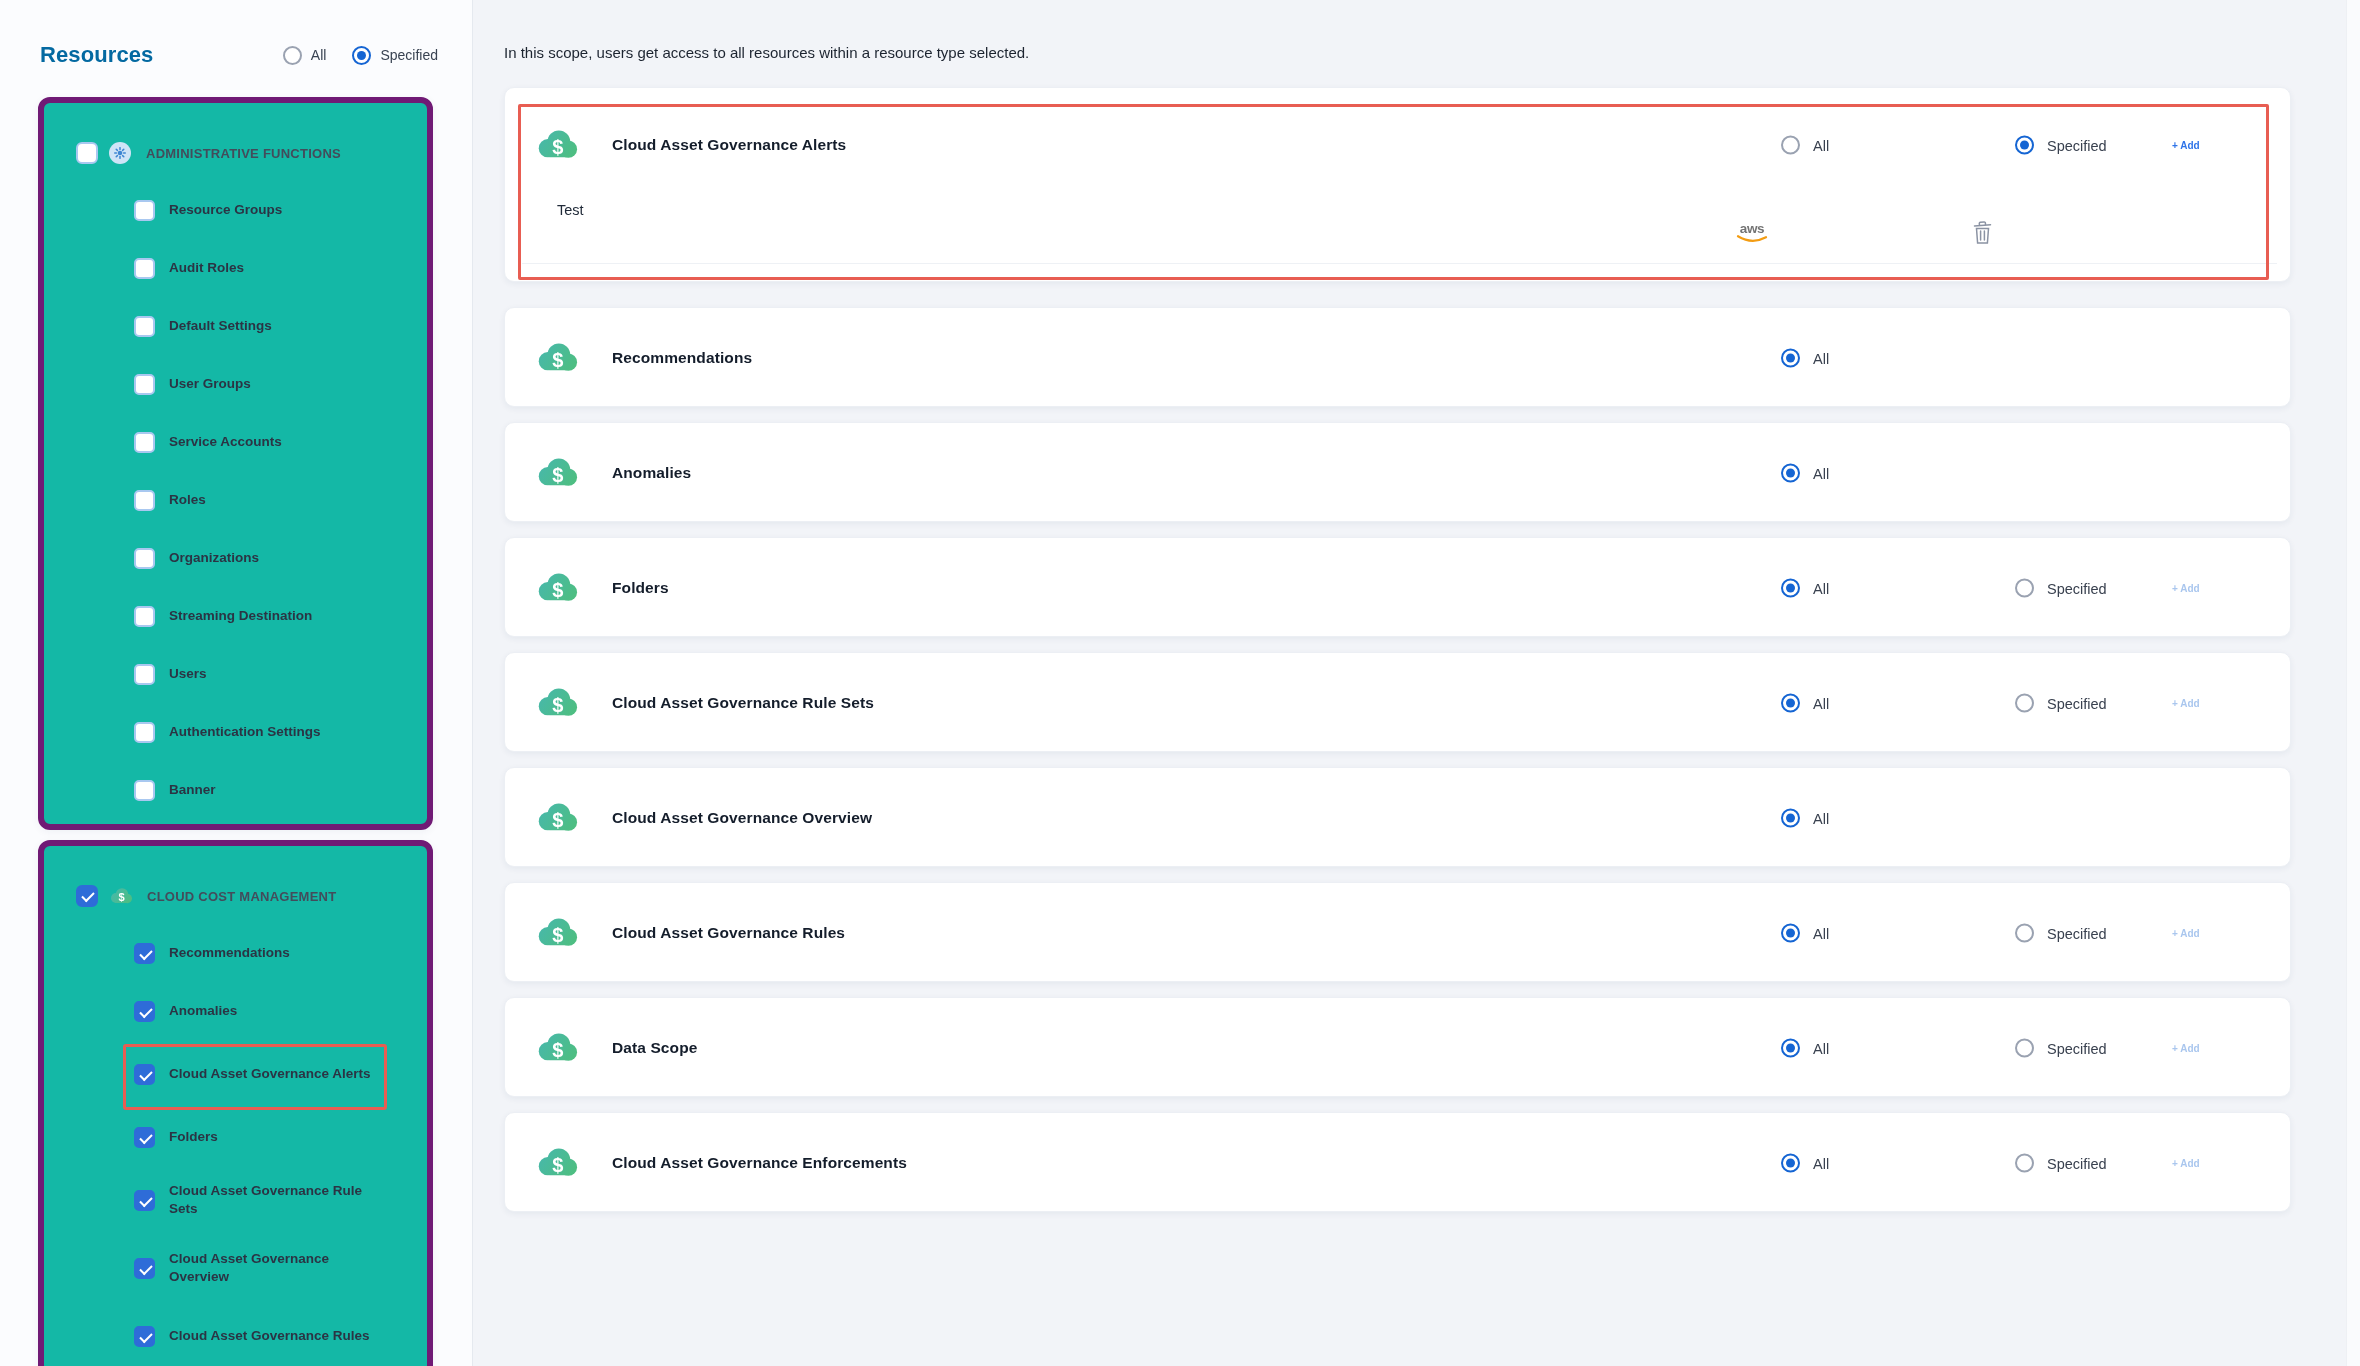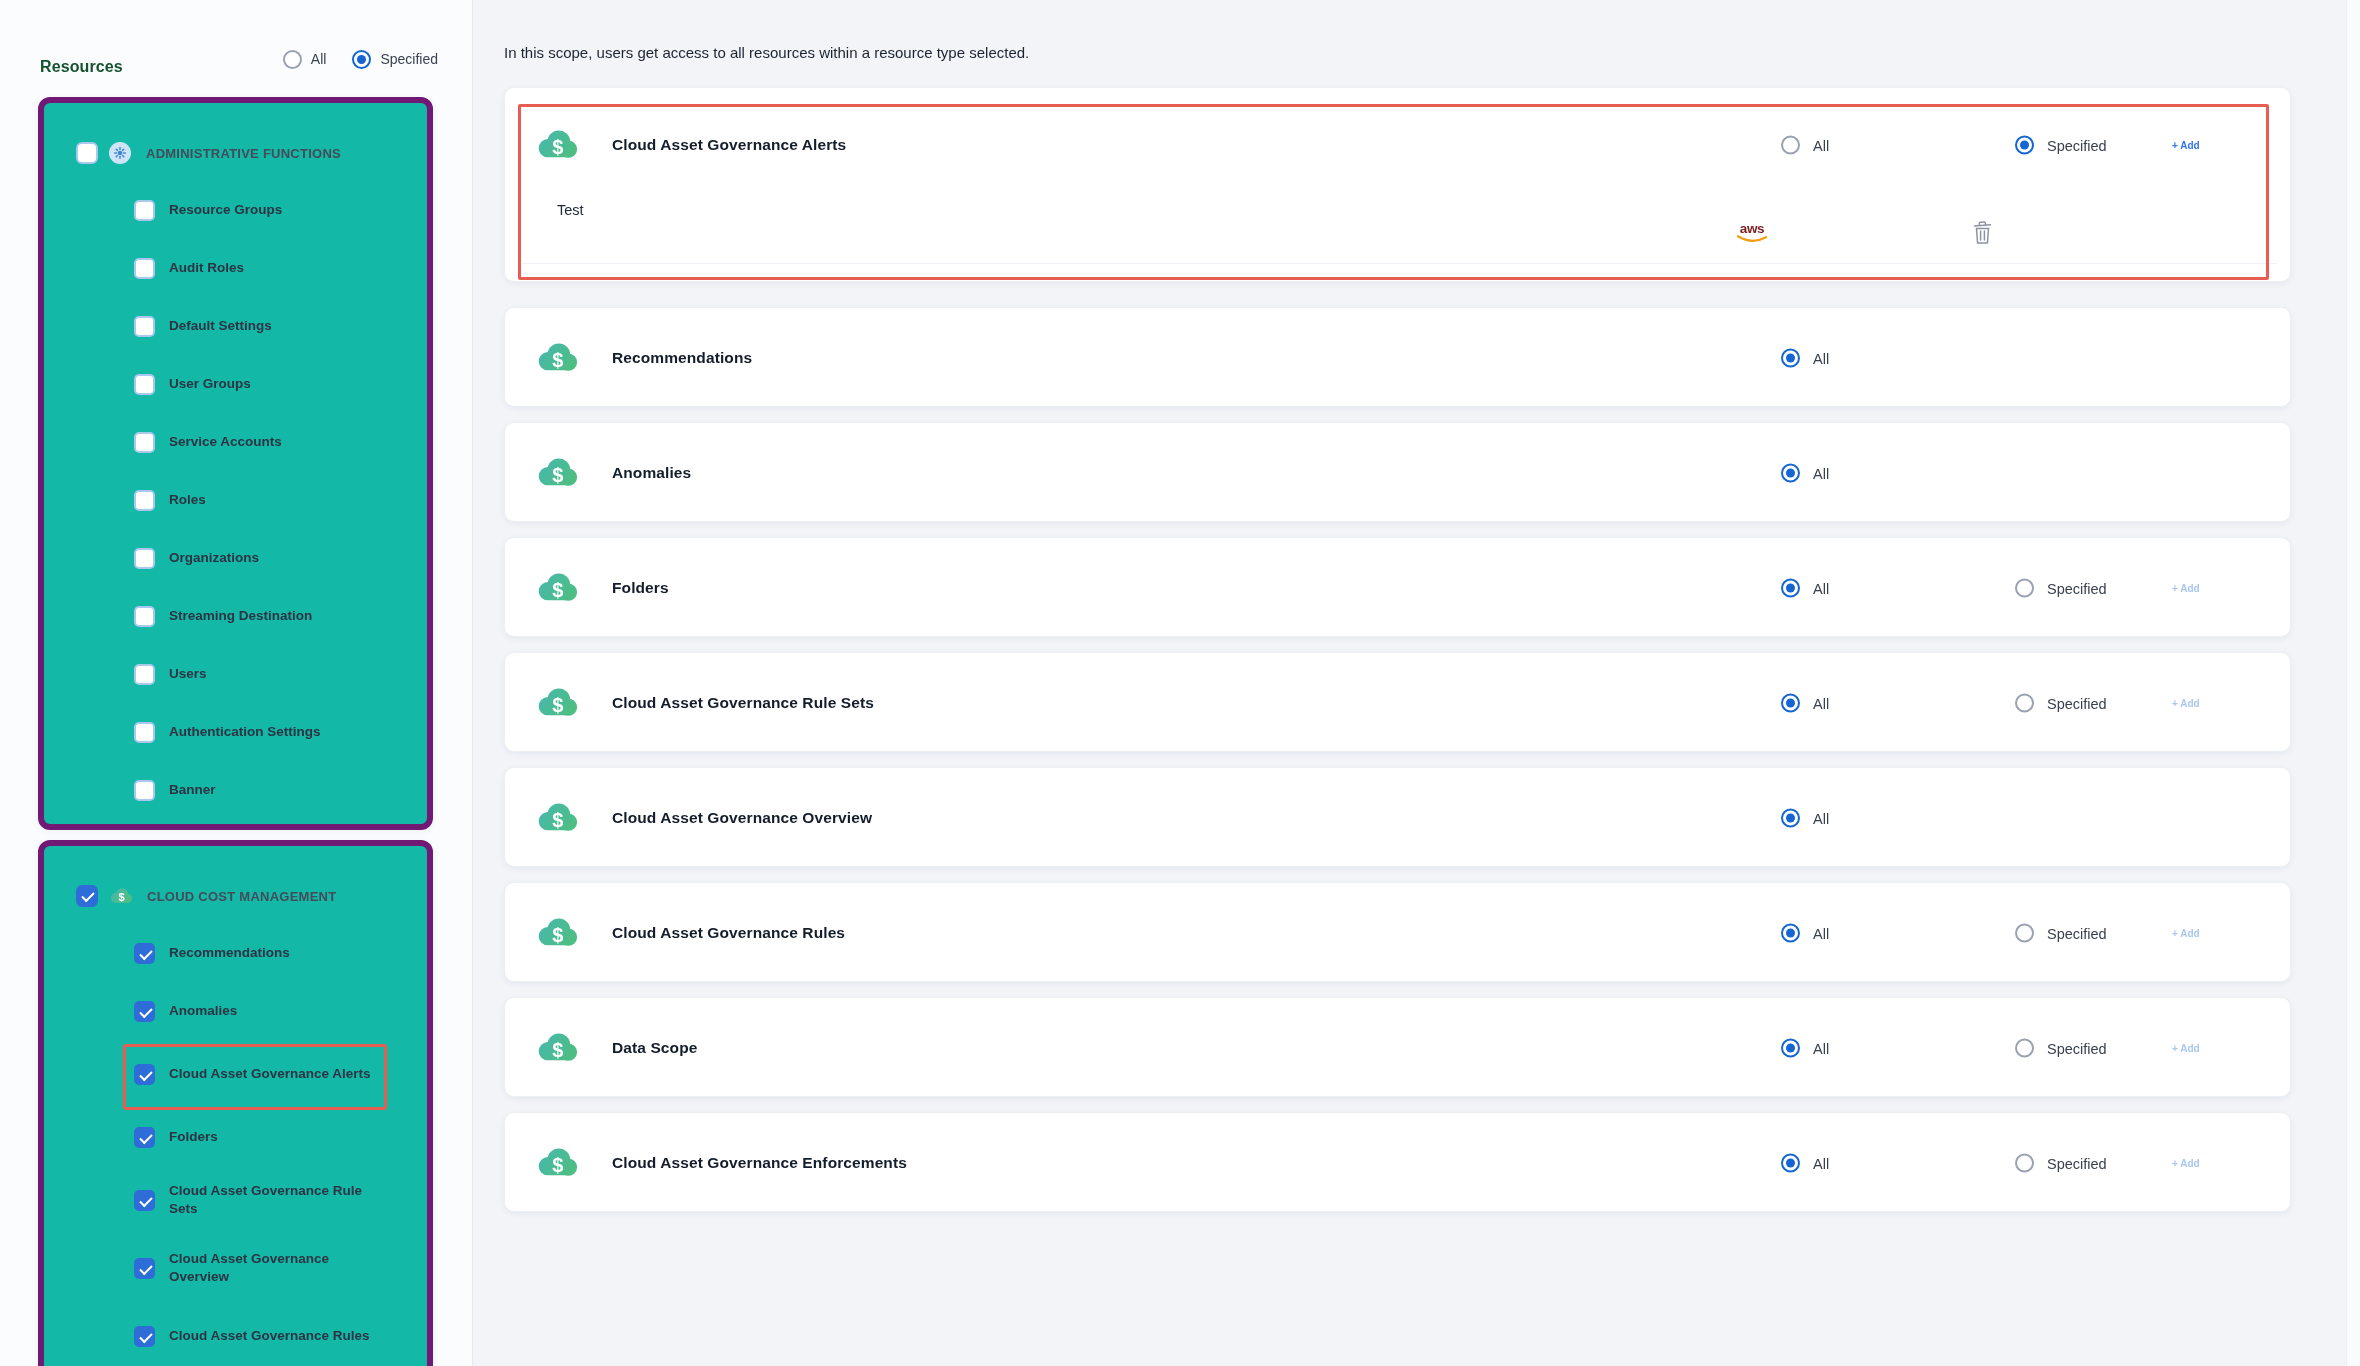--- a/index.html
+++ b/index.html
@@ -3,21 +3,21 @@
 <meta charset="utf-8">
 <style>
   * { box-sizing: border-box; margin: 0; padding: 0; }
   html,body { width:2360px; height:1366px; }
   body { font-family:"Liberation Sans", sans-serif; background:#f2f4f8; position:relative; overflow:hidden; }
   .page { position:absolute; inset:0; width:2360px; height:1366px; }
 
   
   .sidebar { position:absolute; left:0; top:0; width:473px; height:100%; background:#fbfcfe; border-right:1px solid #e5e9ef; }
   .sb-header { position:absolute; top:42px; left:40px; right:34px; display:flex; align-items:center; }
-  .sb-title { font-size:16px; font-weight:700; color:#14532d; letter-spacing:.1px;margin-top:16px; }
+  .sb-title { font-size:22px; font-weight:700; color:#0369a1; letter-spacing:.1px; }
   .sb-header .spacer { flex:1; }
   .radio-pair { display:flex; align-items:center; gap:9px; }
   .radio-pair + .radio-pair { margin-left:26px; }
   .radio-lbl { font-size:14px; color:#394352; }
 
   .radio { position:relative; width:19px; height:19px; border-radius:50%; border:2px solid #9aa2b1; background:#fff; flex:0 0 auto; display:inline-block; }
   .radio.on { border-color:#1565d3; }
   .radio.on::after { content:""; position:absolute; inset:3px; border-radius:50%; background:#1565d3; }
 
   .cb { position:relative; width:21px; height:21px; border-radius:5px; border:2px solid #a9c8f0; background:#fff; flex:0 0 auto; display:inline-block; }
@@ -55,21 +55,21 @@
   .opt-spec { left:1510px; }
   .opt-lbl { font-size:14.5px; color:#39414f; }
   .add-link { position:absolute; left:1667px; top:50%; transform:translateY(-50%); font-size:10px; font-weight:700; color:#2f74e8; cursor:pointer; white-space:nowrap; }
   .add-link.disabled { color:#a9c6ee; }
 
   .row.highlighted::before { content:""; position:absolute; left:13px; top:16px; width:1745px; height:170px; border:3px solid #e85d52; border-radius:2px; pointer-events:none; z-index:2; }
 
   .spec-row { position:absolute; left:17px; right:13px; top:114px; height:62px; border-bottom:1px solid #eef1f5; display:flex; align-items:flex-start; padding-left:35px; }
   .spec-name { font-size:14.5px; color:#202a38; }
   .aws-logo { position:absolute; left:1213px; top:50%; transform:translateY(-50%); display:flex; flex-direction:column; align-items:center; width:34px; }
-  .aws-txt { font-size:13.5px; font-weight:700; color:#7f1d1d; letter-spacing:-.3px; line-height:1; }
+  .aws-txt { font-size:13.5px; font-weight:700; color:#737373; letter-spacing:-.3px; line-height:1; }
   .trash-btn { position:absolute; left:1450px; top:50%; transform:translateY(-50%); display:flex; cursor:pointer; }
 
   .scroll-strip { position:absolute; right:0; top:0; width:14px; height:100%; background:#fafbfd; border-left:1px solid #eef0f4; }
 </style>
 </head>
 <body>
 
 <div class="page">
 
   <aside class="sidebar">

